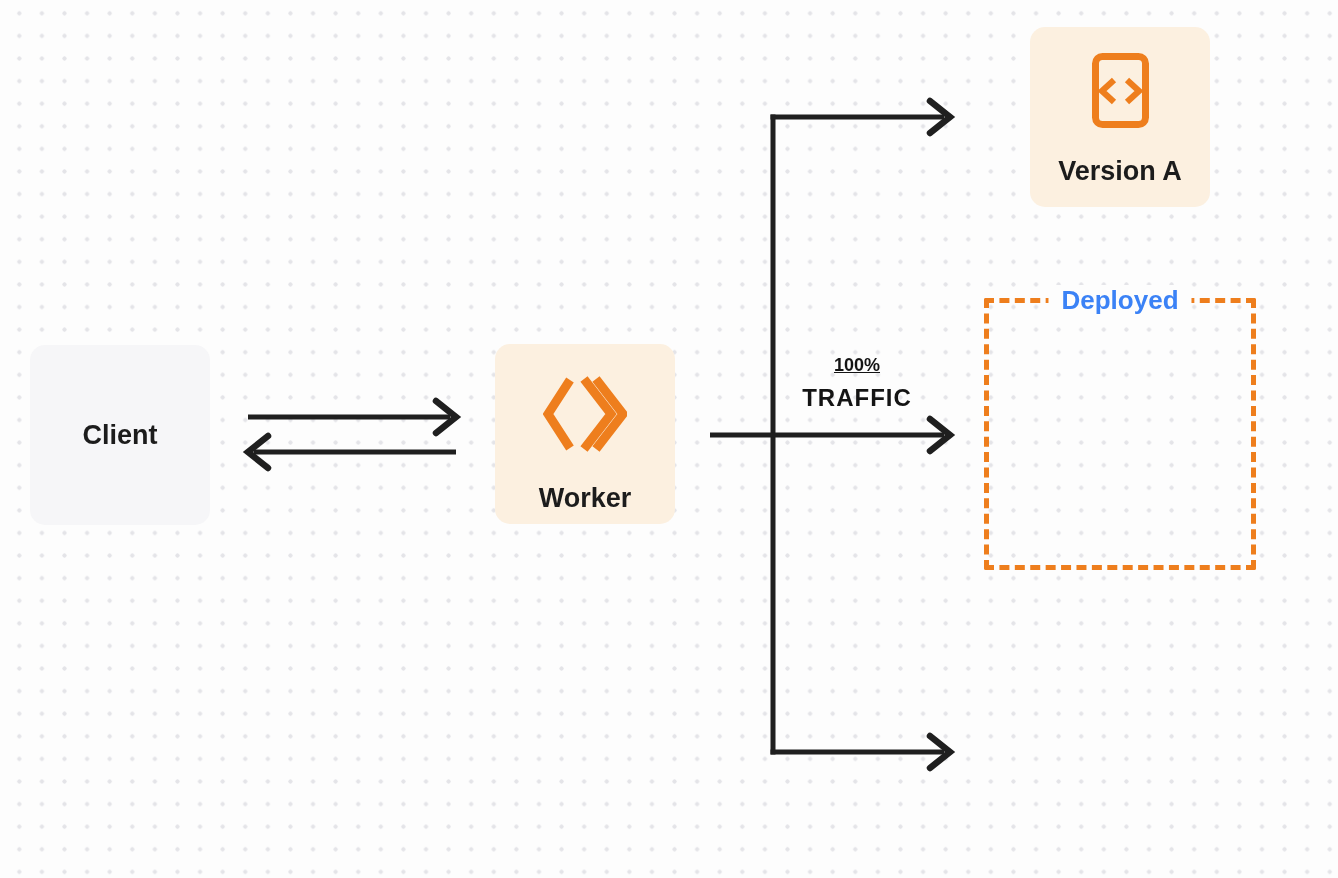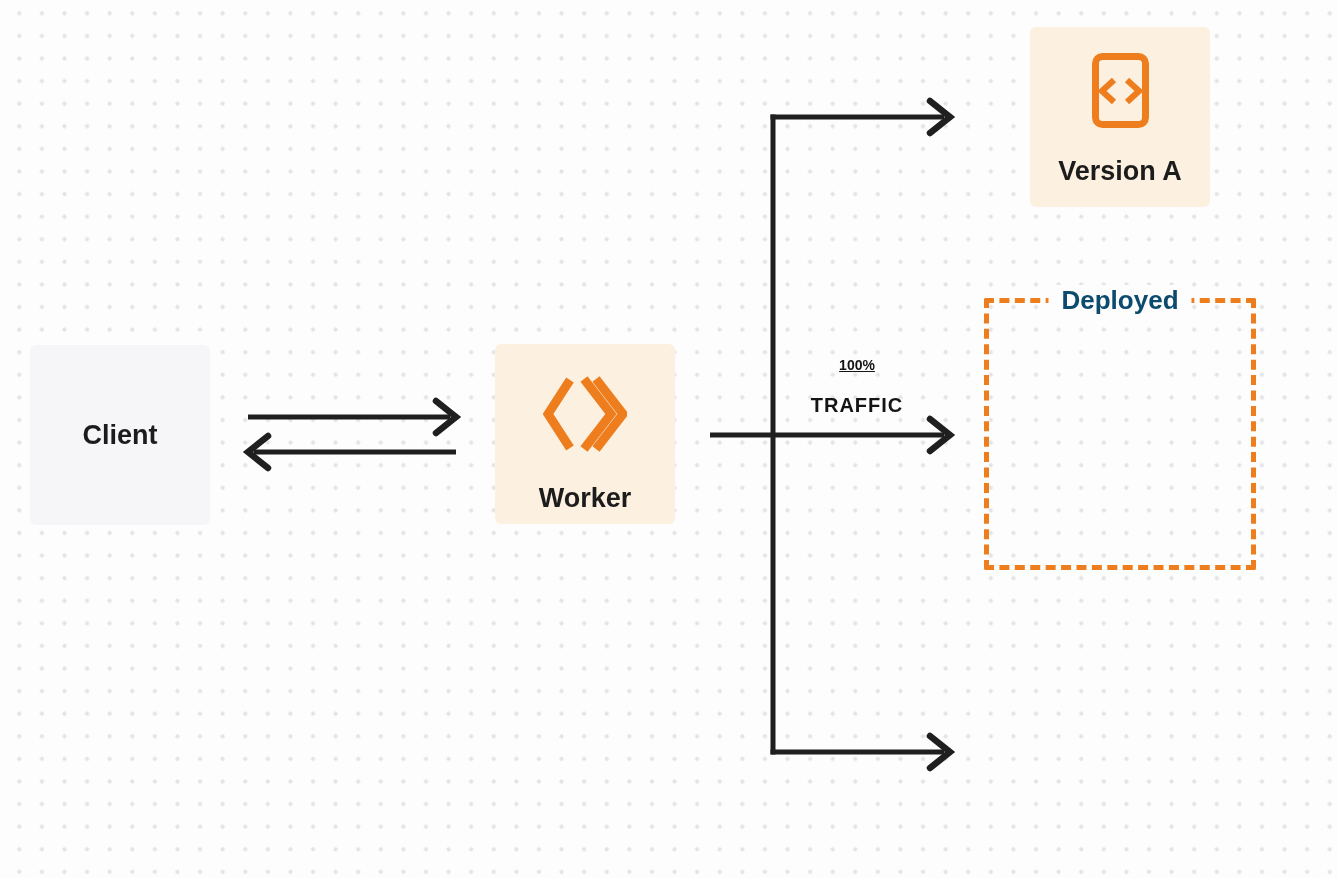--- a/index.html
+++ b/index.html
@@ -21,21 +21,21 @@
     width: 1338px; height: 878px;
     pointer-events: none;
   }
   .shaft { stroke: #1f1f1f; stroke-width: 5; fill: none; }
   .head  { stroke: #1f1f1f; stroke-width: 6.5; fill: none;
            stroke-linecap: round; stroke-linejoin: miter; }
 
   .node {
     position: absolute;
     width: 180px; height: 180px;
-    border-radius: 6px;
+    border-radius: 15px;
     display: flex; flex-direction: column; align-items: center;
     box-sizing: border-box;
   }
   .node-label {
     font-weight: 700; font-size: 27px; color: #1c1c1c;
     line-height: 31px; white-space: nowrap;
   }
   .node-client  { left: 30px;  top: 345px; background: #f6f6f8; justify-content: center; }
   .node-worker  { left: 495px; top: 344px; background: #fcf0e0; padding-top: 31px; }
   .node-worker .node-label { margin-top: 30px; }
@@ -44,37 +44,37 @@
   .node-version-a { left: 1030px; top: 27px;  }
   .node-version-b { left: 1030px; top: 345px; }
   .node-version-c { left: 1030px; top: 662px; }
 
   .icon-orange { stroke: #ee7e1d; fill: none; }
 
   .traffic-label {
     position: absolute; left: 798px; top: 349px; width: 118px;
     text-align: center; color: #141414;
   }
-  .traffic-pct  { font-weight: 700; font-size: 14px; line-height: 32px; text-decoration: underline; }
-  .traffic-word { font-weight: 700; font-size: 20px; line-height: 33px; letter-spacing: 1px; margin-top: 8px; }
+  .traffic-pct  { font-weight: 700; font-size: 18px; line-height: 32px; text-decoration: underline; }
+  .traffic-word { font-weight: 700; font-size: 24px; line-height: 33px; letter-spacing: 1px; }
 
   .deployed-outline {
     position: absolute; left: 984px; top: 298px;
     width: 272px; height: 272px;
     border: 5px dashed #ee7e1d;
     border-radius: 2px;
     box-sizing: border-box;
   }
   .deployed-label {
     position: absolute; left: 50%; top: -18px;
     transform: translateX(-50%);
     background: #fdfdfd;
     padding: 0 13px;
     font-weight: 700; font-size: 26px; line-height: 31px;
-    color: #0c4a6e; white-space: nowrap;
+    color: #3b82f6; white-space: nowrap;
   }
 </style>
 </head>
 <body>
 
 <div class="canvas">
 
   <svg class="connectors" viewBox="0 0 1338 878">
     <g>
       <line class="shaft" x1="248" y1="417" x2="450" y2="417"></line>

